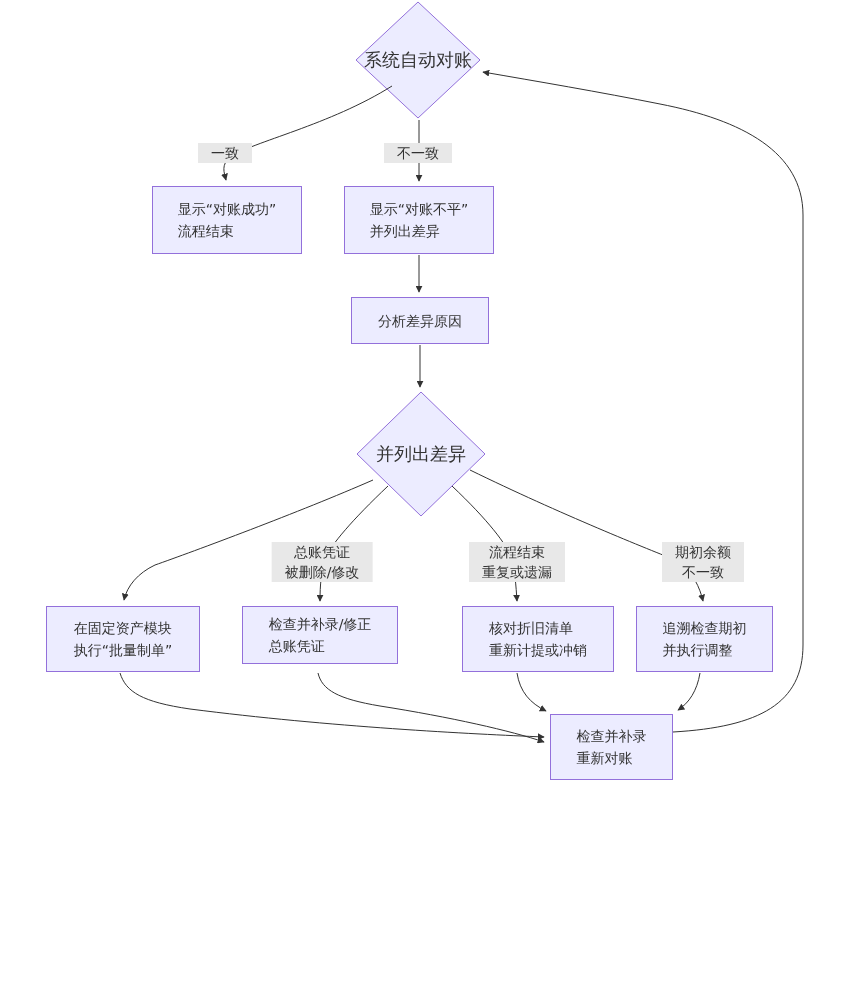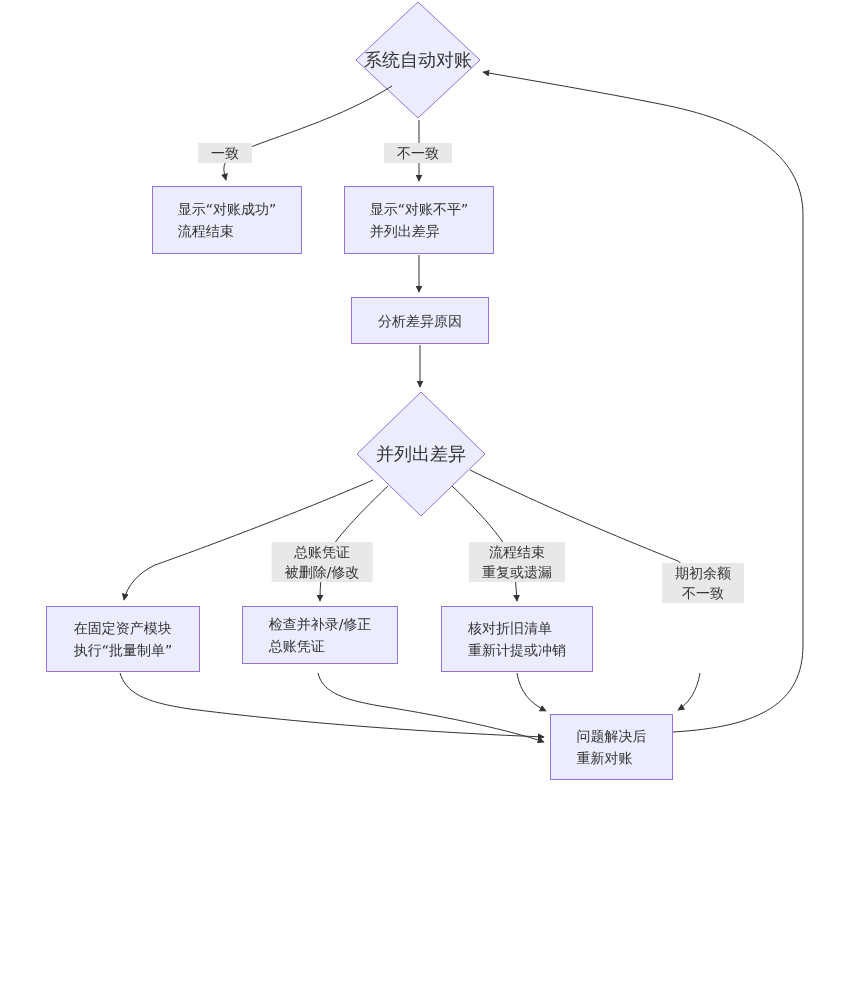--- a/index.html
+++ b/index.html
@@ -50,33 +50,33 @@
     white-space: pre-line;
     color: var(--text);
   }
 
   
   #node-success  { left: 152px; top: 186px; width: 150px; height: 68px; }
   #node-mismatch { left: 344px; top: 186px; width: 150px; height: 68px; }
   #node-analyze  { left: 351px; top: 297px; width: 138px; height: 47px; }
   #node-fix-fa   { left:  46px; top: 606px; width: 154px; height: 66px; }
   #node-fix-gl   { left: 242px; top: 606px; width: 156px; height: 58px; }
-  #node-fix-dep  { left: 441px; top: 606px; width: 152px; height: 66px; }
+  #node-fix-dep  { left: 462px; top: 606px; width: 152px; height: 66px; }
   #node-fix-open { left: 636px; top: 606px; width: 137px; height: 66px; }
   #node-redo     { left: 550px; top: 714px; width: 123px; height: 66px; }
 
   #label-start    { left: 418px; top: 60px; }
   #label-decision { left: 421px; top: 454px; }
 
   #elabel-consistent   { left: 225px; top: 153px; }
   #elabel-inconsistent { left: 418px; top: 153px; }
   #elabel-reason-fa    { left: 127px; top: 562px; }
   #elabel-reason-gl    { left: 322px; top: 562px; }
   #elabel-reason-dep   { left: 517px; top: 562px; }
-  #elabel-reason-open  { left: 703px; top: 562px; margin-top: 21px; }
+  #elabel-reason-open  { left: 703px; top: 562px; }
 </style>
 </head>
 <body>
 
 <div id="canvas">
 
   <svg id="edges" viewBox="0 0 867 1000">
     <defs>
       <marker id="arrow" viewBox="0 0 10 10" refX="9" refY="5" markerWidth="7" markerHeight="7" orient="auto-start-reverse">
         <path d="M0,0 L10,5 L0,10 z" fill="#333333"></path>
@@ -107,21 +107,23 @@
 流程结束</div>
   <div class="node" id="node-mismatch">显示“对账不平”
 并列出差异</div>
   <div class="node" id="node-fix-fa">在固定资产模块
 执行“批量制单”</div>
   <div class="node" id="node-analyze">分析差异原因</div>
   <div class="node" id="node-fix-gl">检查并补录/修正
 总账凭证</div>
   <div class="node" id="node-fix-dep">核对折旧清单
 重新计提或冲销</div>
-  <div class="node" id="node-redo">问题解决后
+  <div class="node" id="node-fix-open">追溯检查期初
+并执行调整</div>
+  <div class="node" id="node-redo">检查并补录
 重新对账</div>
 
   <div class="diamond-label" id="label-start">系统自动对账</div>
   <div class="diamond-label" id="label-decision">并列出差异</div>
 
   <div class="edge-label" id="elabel-consistent">一致</div>
   <div class="edge-label" id="elabel-inconsistent">不一致</div>
   <div class="edge-label" id="elabel-reason-gl">总账凭证
 被删除/修改</div>
   <div class="edge-label" id="elabel-reason-dep">流程结束

